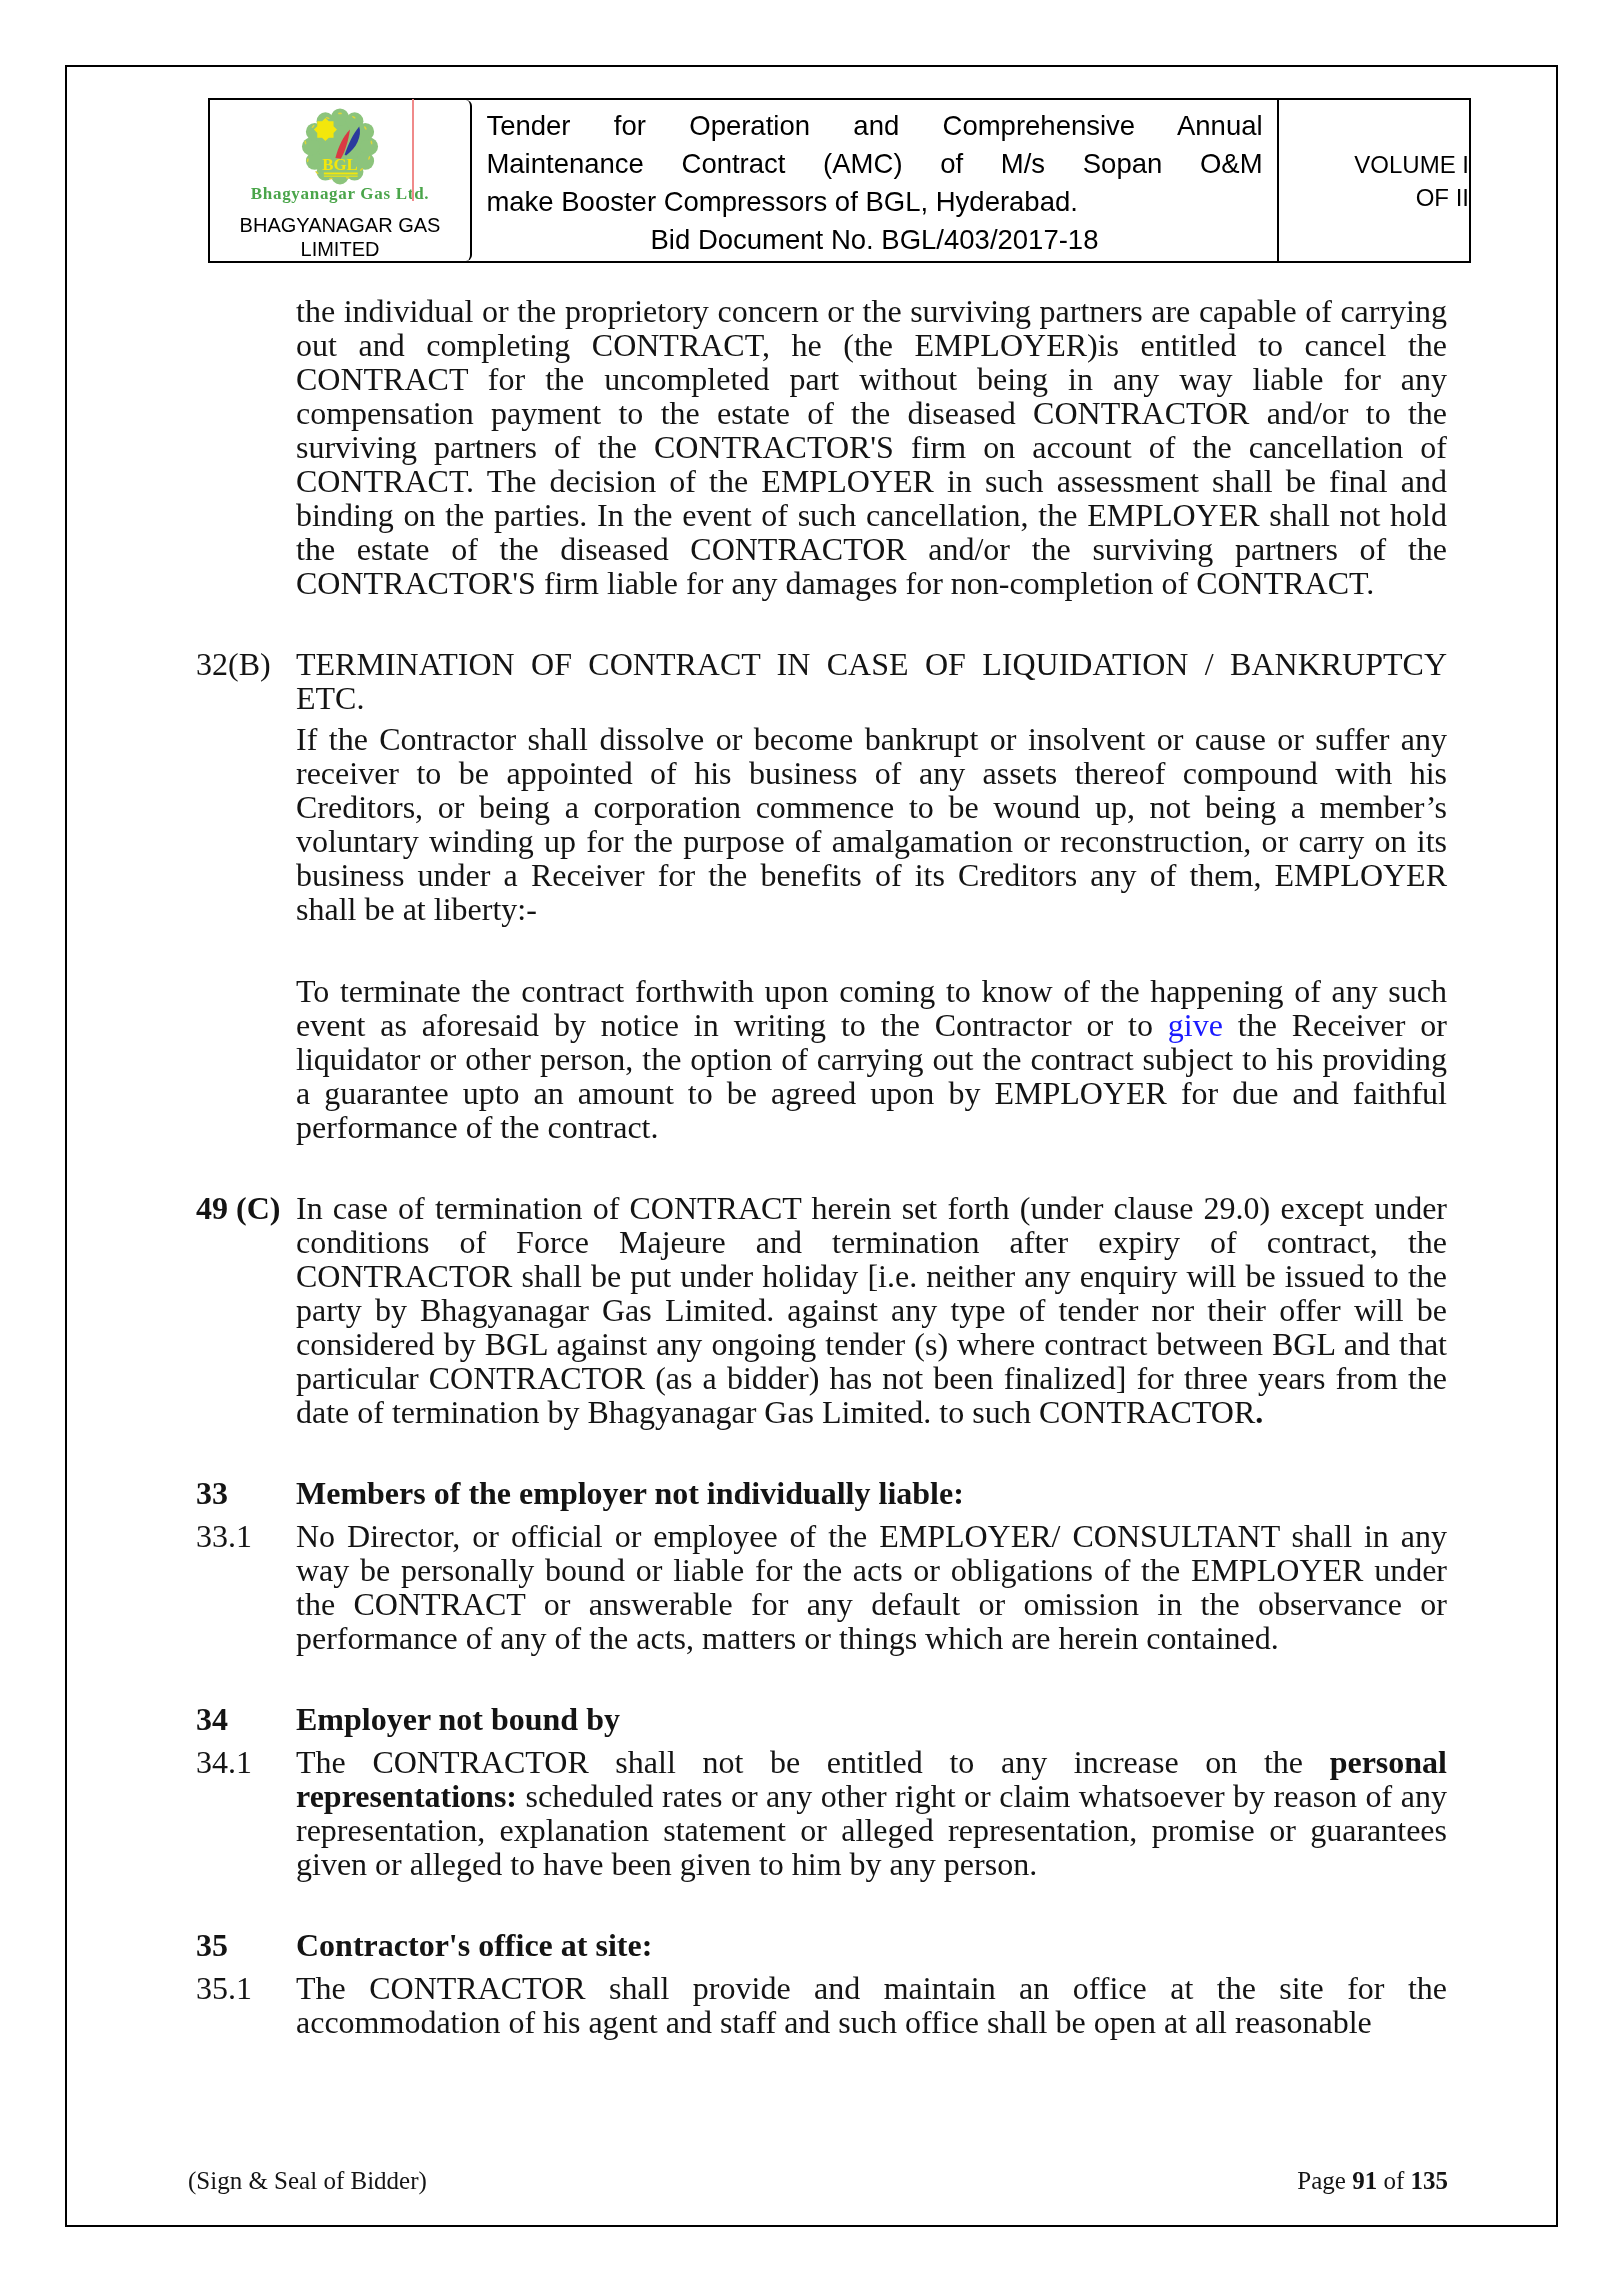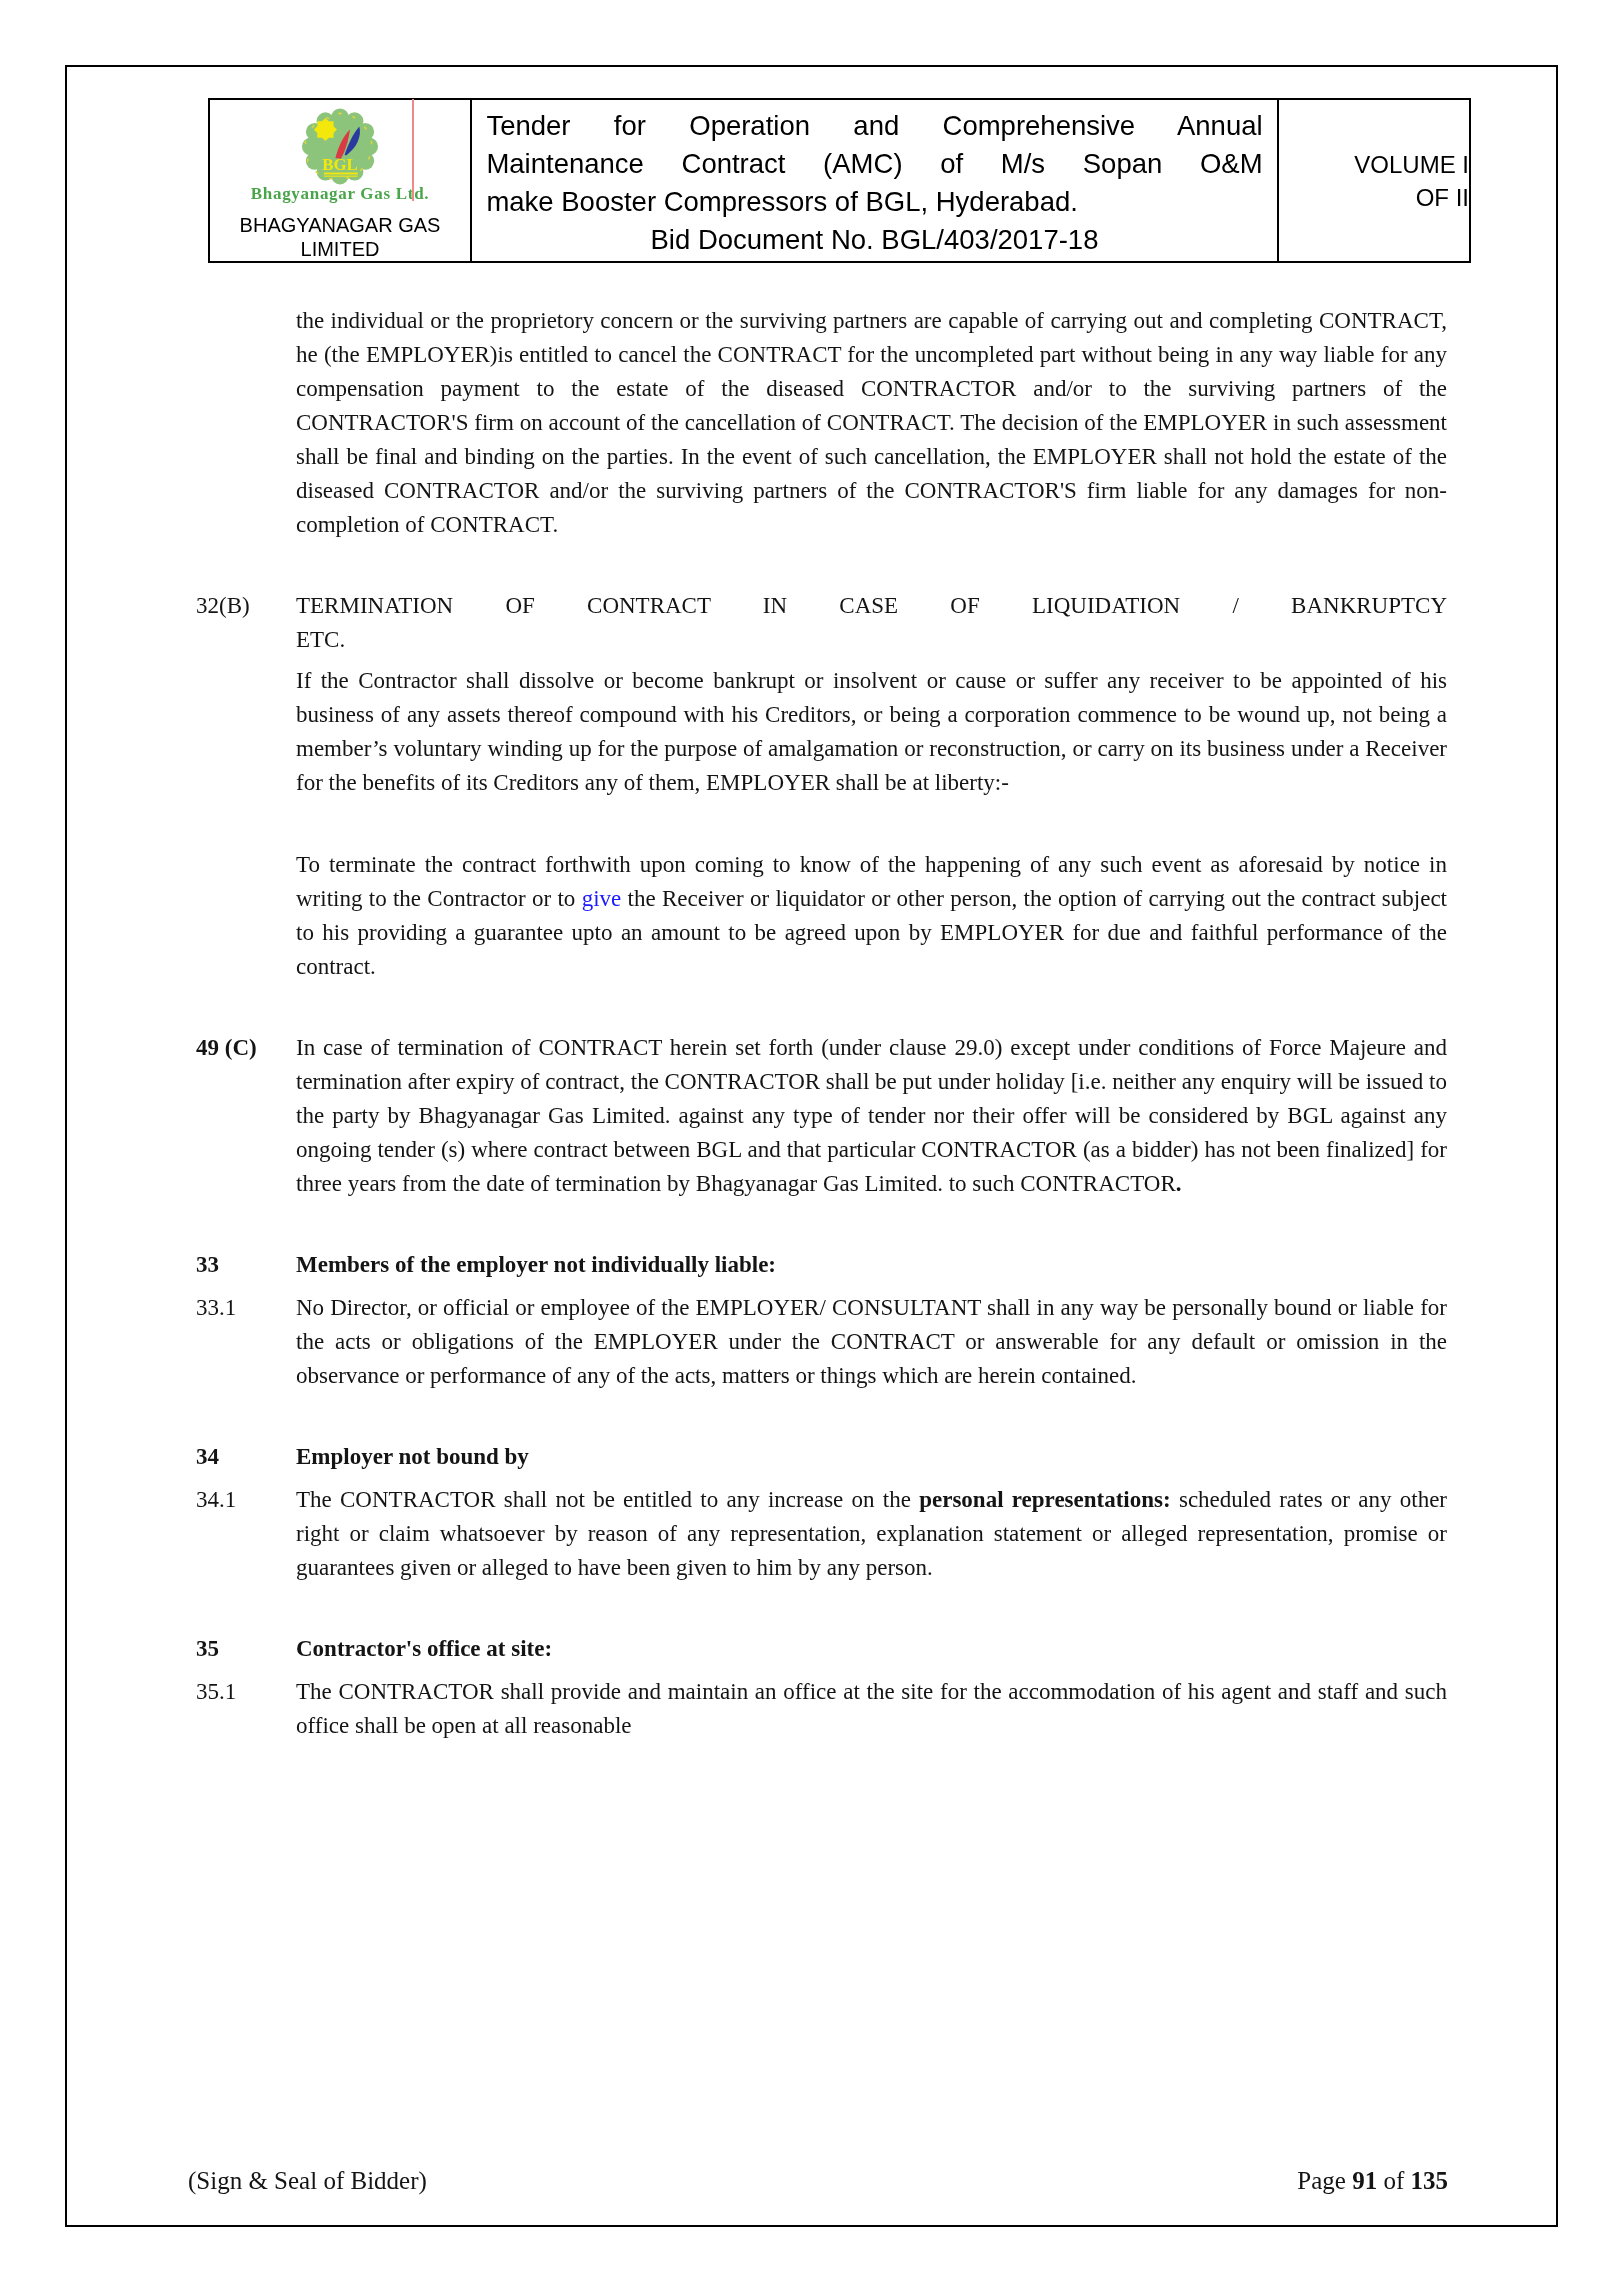--- a/index.html
+++ b/index.html
@@ -12,21 +12,21 @@
     border:2.6px solid #000; box-sizing:border-box;
   }
   
   .header-table {
     position:absolute; left:208px; top:98px; width:1263px; height:165px;
     display:flex; border:2.6px solid #000; box-sizing:border-box; background:#fff;
   }
   .cell { box-sizing:border-box; }
   .logo-cell {
     width:262px; border-right:2.6px solid #000;
-    display:flex; flex-direction:column; align-items:center; padding-top:7.9px;
+    display:flex; flex-direction:column; align-items:center; padding-top:7.9px;border-radius:6px;
   }
   .logo-caption {
     font-family:"Liberation Serif", serif; font-weight:bold;
     font-size:17px; line-height:18.3px; color:#4aa54a; letter-spacing:0.7px;
   }
   .company-name {
     font-family:"Liberation Sans", sans-serif; font-size:20px; line-height:24px;
     text-align:center; color:#000; margin-top:10px;
   }
   .title-cell {
@@ -41,22 +41,22 @@
     width:190px; font-family:"Liberation Sans", sans-serif;
     font-size:24px; line-height:33px; display:flex; flex-direction:column;
     align-items:flex-end; justify-content:center; text-align:center; color:#000;
   }
   .red-line {
     position:absolute; left:412px; top:99px; width:2px; height:102px;
     background:#f08a8a;
   }
   
   .body-content {
-    position:absolute; left:196px; top:304px; width:1251px;
-    font-size:23px; line-height:34px;
+    position:absolute; left:196px; top:294px; width:1251px;
+    font-size:32px; line-height:34px;
   }
   .clause { display:flex; }
   .num { width:100px; flex-shrink:0; }
   .content { flex:1; text-align:justify; }
   .content.left { text-align:left; }
   .bold { font-weight:bold; }
   .justify-full { text-align:justify; text-align-last:justify; }
   .mt-sec  { margin-top:47px; }
   .mt-sub  { margin-top:9.2px; }
   .mt-para { margin-top:48px; }

